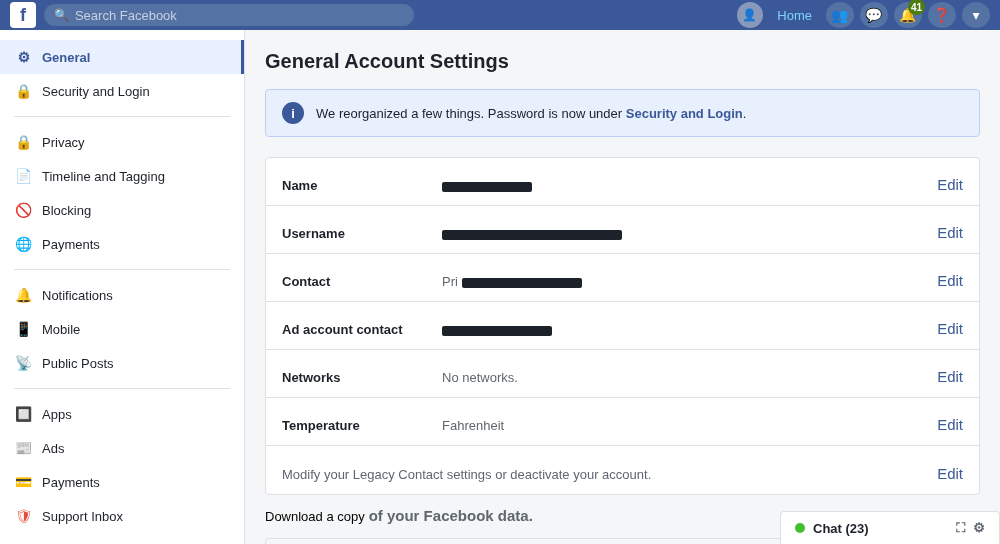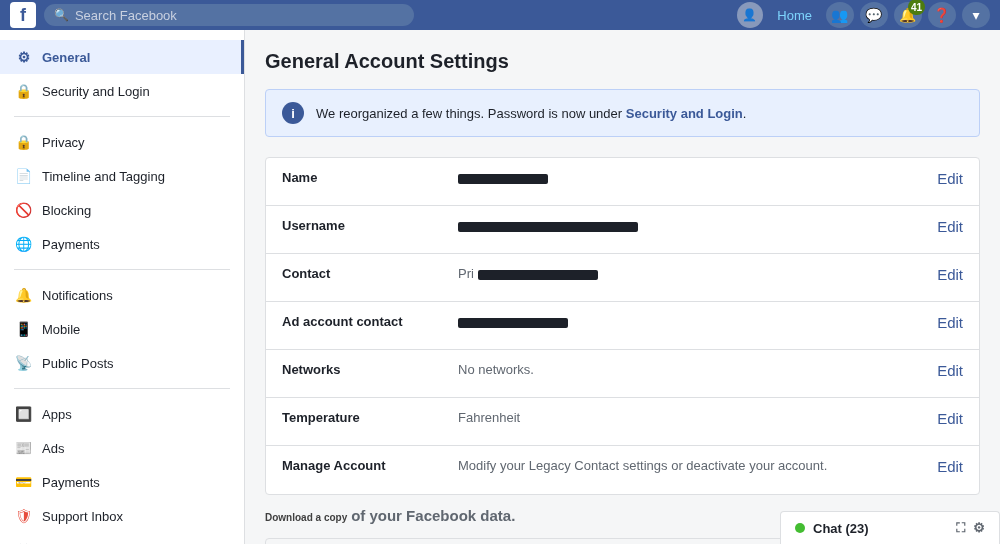--- a/index.html
+++ b/index.html
@@ -194,24 +194,23 @@
     .info-banner a { color: #3b5998; text-decoration: none; font-weight: 600; }
 
     
     .settings-card {
       background: #fff;
       border: 1px solid #dddfe2;
       border-radius: 4px;
     }
     .settings-row {
       display: flex;
-      align-items: flex-start;
+      align-items: flex-end;
       padding: 12px 16px;
       border-bottom: 1px solid #dddfe2;
-      gap: 16px;
       min-height: 48px;
     }
     .settings-row:last-child { border-bottom: none; }
     .settings-row .row-label {
       font-weight: bold;
       font-size: 13px;
       color: #1d2129;
       width: 160px;
       flex-shrink: 0;
     }
@@ -232,21 +231,21 @@
       text-decoration: none;
       font-size: 15px;
       margin-left: auto;
       flex-shrink: 0;
     }
 
     
     .download-link-row {
       padding: 12px 0 0 0;
     }
-    .download-link-row a { color: #404040; font-size: 10px; text-decoration: none; font-weight: 700; }
+    .download-link-row a { color: #000000; font-size: 13px; text-decoration: none; font-weight: 400; }
     .download-link-row span { color: #606770; font-size: 15px; font-weight: bold; }
 
     
     .feedback-bar {
       background: #f5f6f7;
       border: 1px solid #dddfe2;
       border-radius: 4px;
       padding: 12px 16px;
       margin-top: 14px;
       font-size: 13px;
@@ -454,21 +453,20 @@
         <a href="#" class="edit-link">Edit</a>
       </div>
 
       <div class="settings-row">
         <span class="row-label">Temperature</span>
         <span class="row-value">Fahrenheit</span>
         <a href="#" class="edit-link">Edit</a>
       </div>
 
       <div class="settings-row">
-        <span class="row-label">Manage Account</span>
         <span class="row-value">Modify your Legacy Contact settings or deactivate your account.</span>
         <a href="#" class="edit-link">Edit</a>
       </div>
 
     </div>
 
     <div class="download-link-row">
       <a href="#">Download a copy</a>
       <span>of your Facebook data.</span>
     </div>

